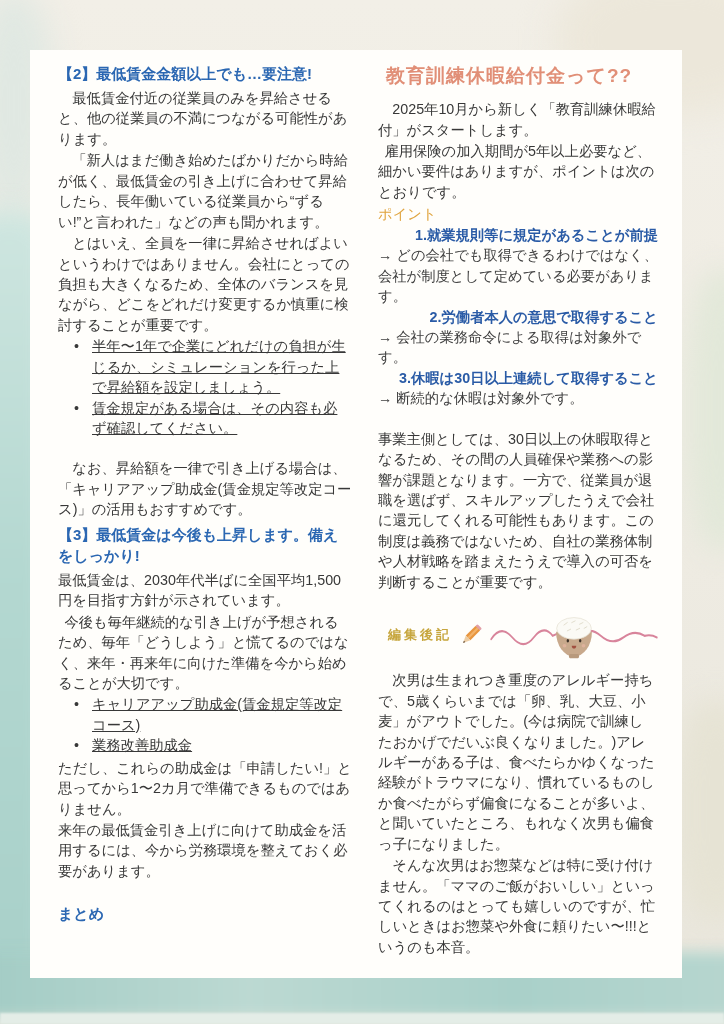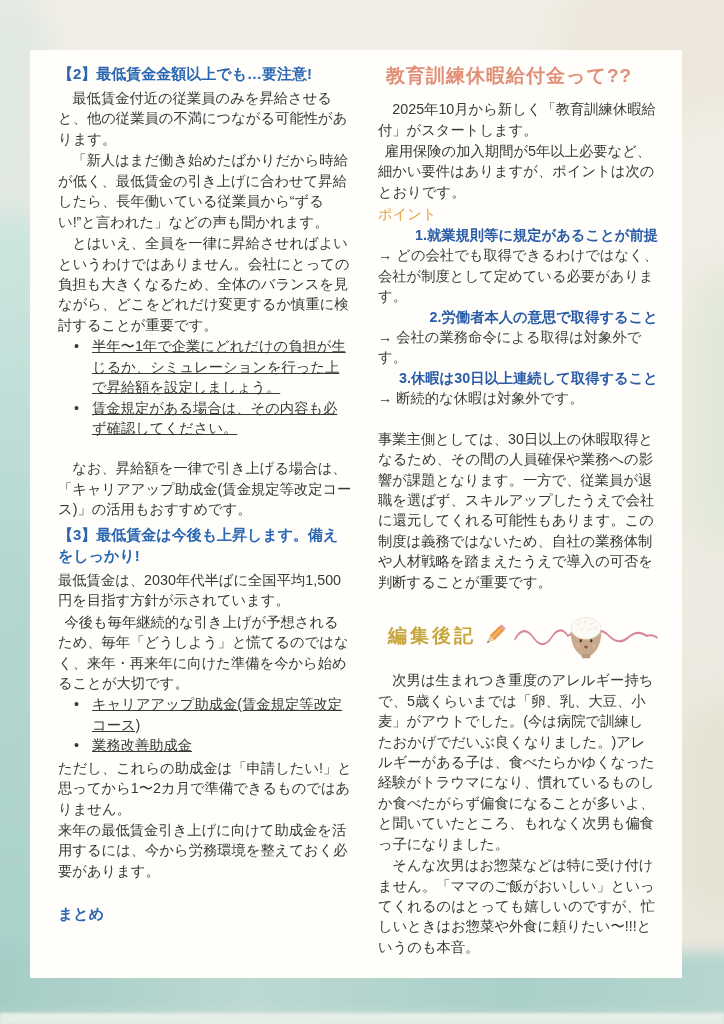--- a/index.html
+++ b/index.html
@@ -59,21 +59,21 @@
   }
   .points-label{color:#e0a43e;font-weight:normal;margin-top:2px;}
   .point-heading{color:#2a5ba6;font-weight:bold;text-align:right;}
   .point-detail{color:#404040;}
 
   .editorial-header{
     display:flex;align-items:center;gap:6px;
     margin:14px 0 6px 10px;
   }
   .editorial-title{
-    color:#c7a63e;font-weight:bold;font-size:19px;letter-spacing:3px;white-space:nowrap;
+    color:#c7a63e;font-weight:bold;font-size:13px;letter-spacing:3px;white-space:nowrap;
   }
   .pencil-wrap{width:26px;height:26px;flex:0 0 auto;}
   .wave-art{flex:1 1 auto;height:58px;min-width:0;}
 </style>
 </head>
 <body>
 
 <div class="page">
 
   <div class="wc wc-left-top"></div>

